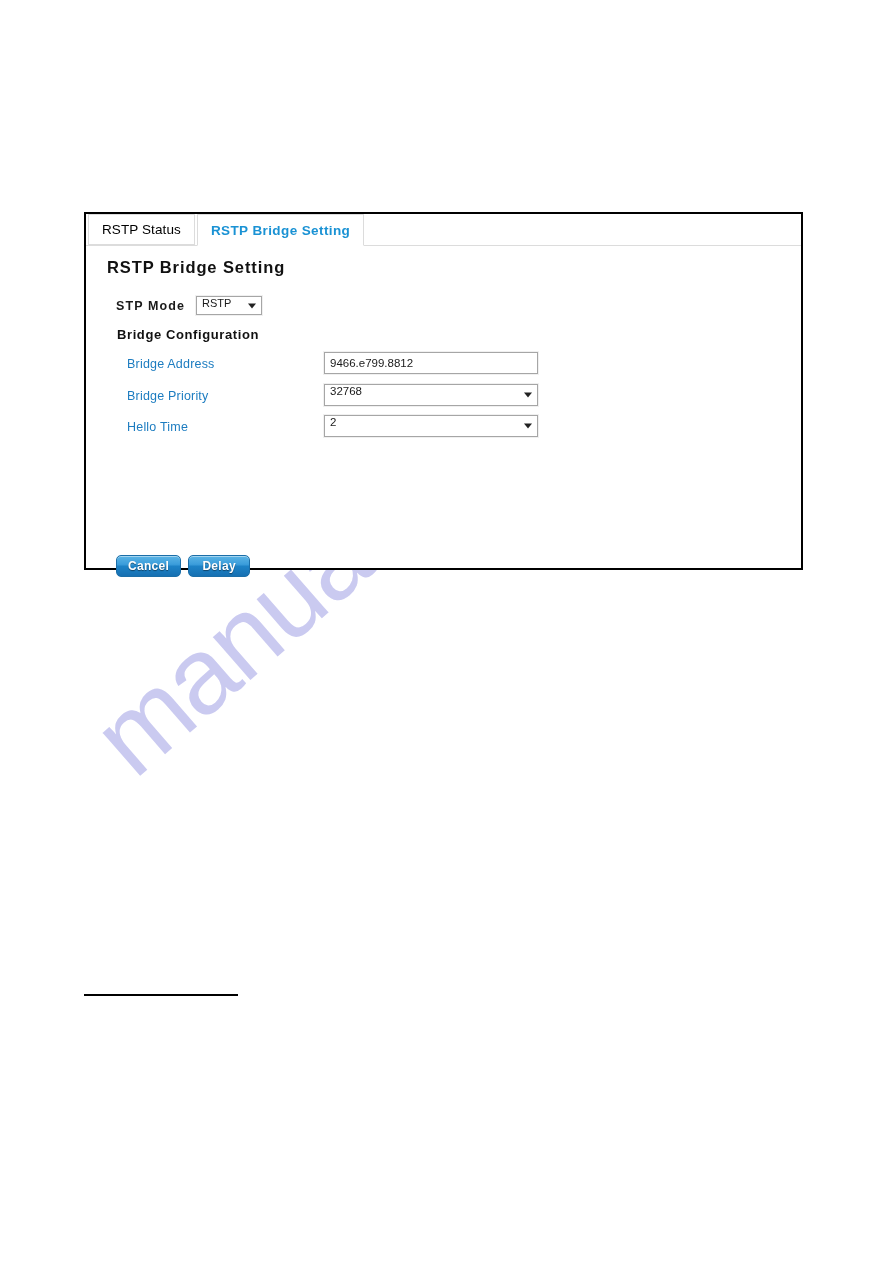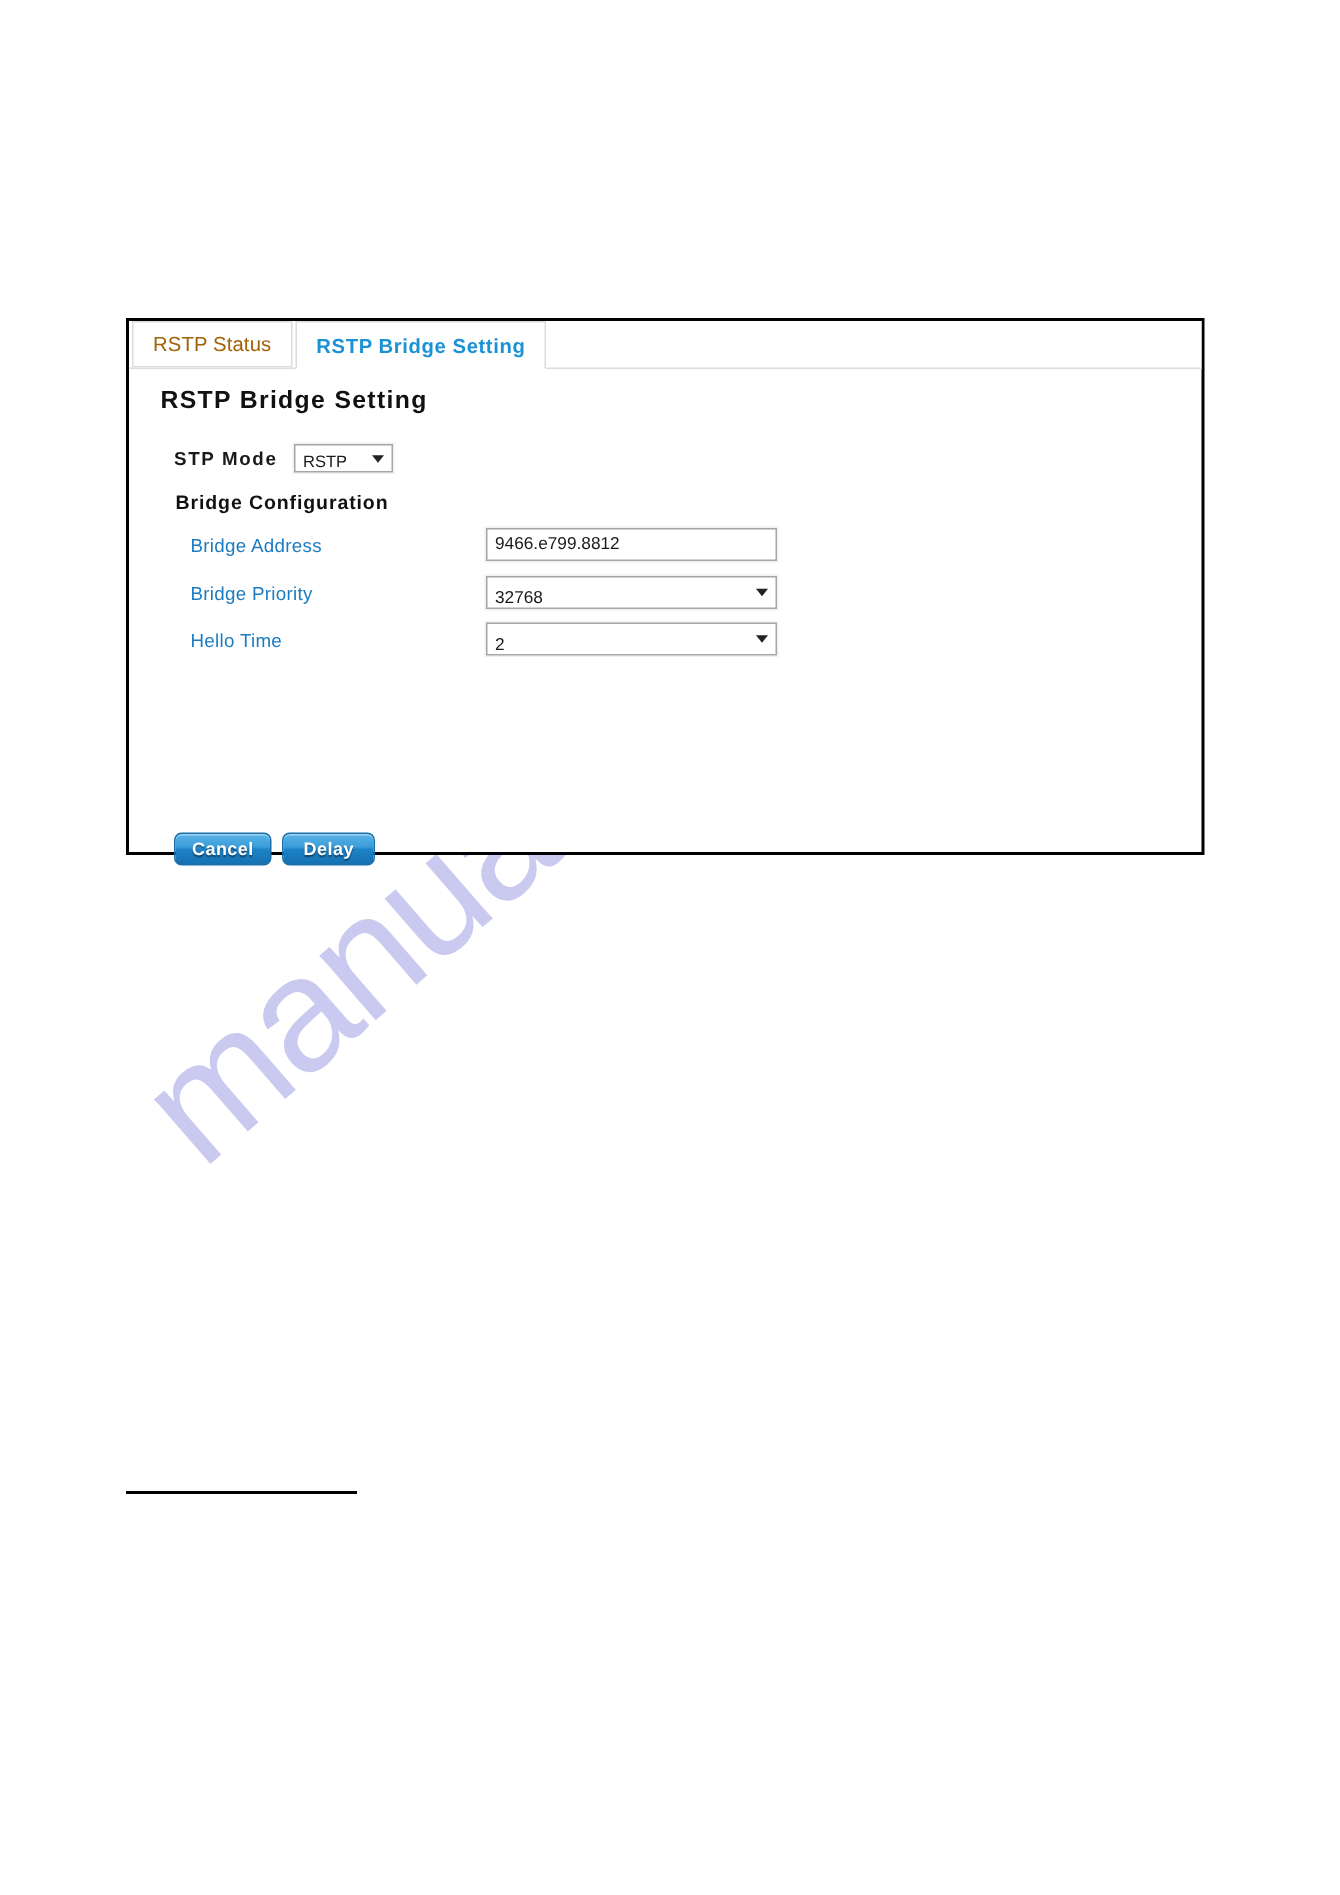--- a/index.html
+++ b/index.html
@@ -74,21 +74,21 @@
     font-size: 13.5px;
     background: #ffffff;
     border: 1px solid #dcdcdc;
     border-bottom: 1px solid #dcdcdc;
     margin-right: 2px;
     white-space: nowrap;
     color: #555555;
     cursor: pointer;
   }
   .tab.inactive {
-    color: #a16207;
+    color: #000000;
     font-weight: 400;
     letter-spacing: 0.1px;
   }
   .tab.active {
     color: #1a92d4;
     font-weight: bold;
     letter-spacing: 0.4px;
     border-bottom: 1px solid #ffffff;
     position: relative;
     z-index: 2;
@@ -130,21 +130,21 @@
 
   .sel {
     position: relative;
     box-sizing: border-box;
     background: #ffffff;
     border: 1px solid #a6a6a6;
     box-shadow: 0 0 0 1px #f0f0f0;
     font-size: 11.5px;
     color: #1a1a1a;
     display: flex;
-    align-items: flex-end;
+    align-items: flex-start;
     cursor: pointer;
   }
   .sel .sel-value {
     padding-left: 5px;
     white-space: nowrap;
     overflow: hidden;
   }
   .sel .sel-arrow {
     position: absolute;
     right: 5px;
@@ -189,21 +189,21 @@
     top: 5px;
     font-size: 12.5px;
     font-weight: normal;
     color: #1c7cc0;
     letter-spacing: 0.2px;
   }
   .form-control {
     position: absolute;
     left: 238px;
     top: 0;
-    width: 194px;
+    width: 214px;
     height: 22px;
   }
   .txt {
     box-sizing: border-box;
     width: 100%;
     height: 100%;
     border: 1px solid #a6a6a6;
     box-shadow: 0 0 0 1px #f0f0f0;
     background: #ffffff;
     font-family: "Liberation Sans", sans-serif;

